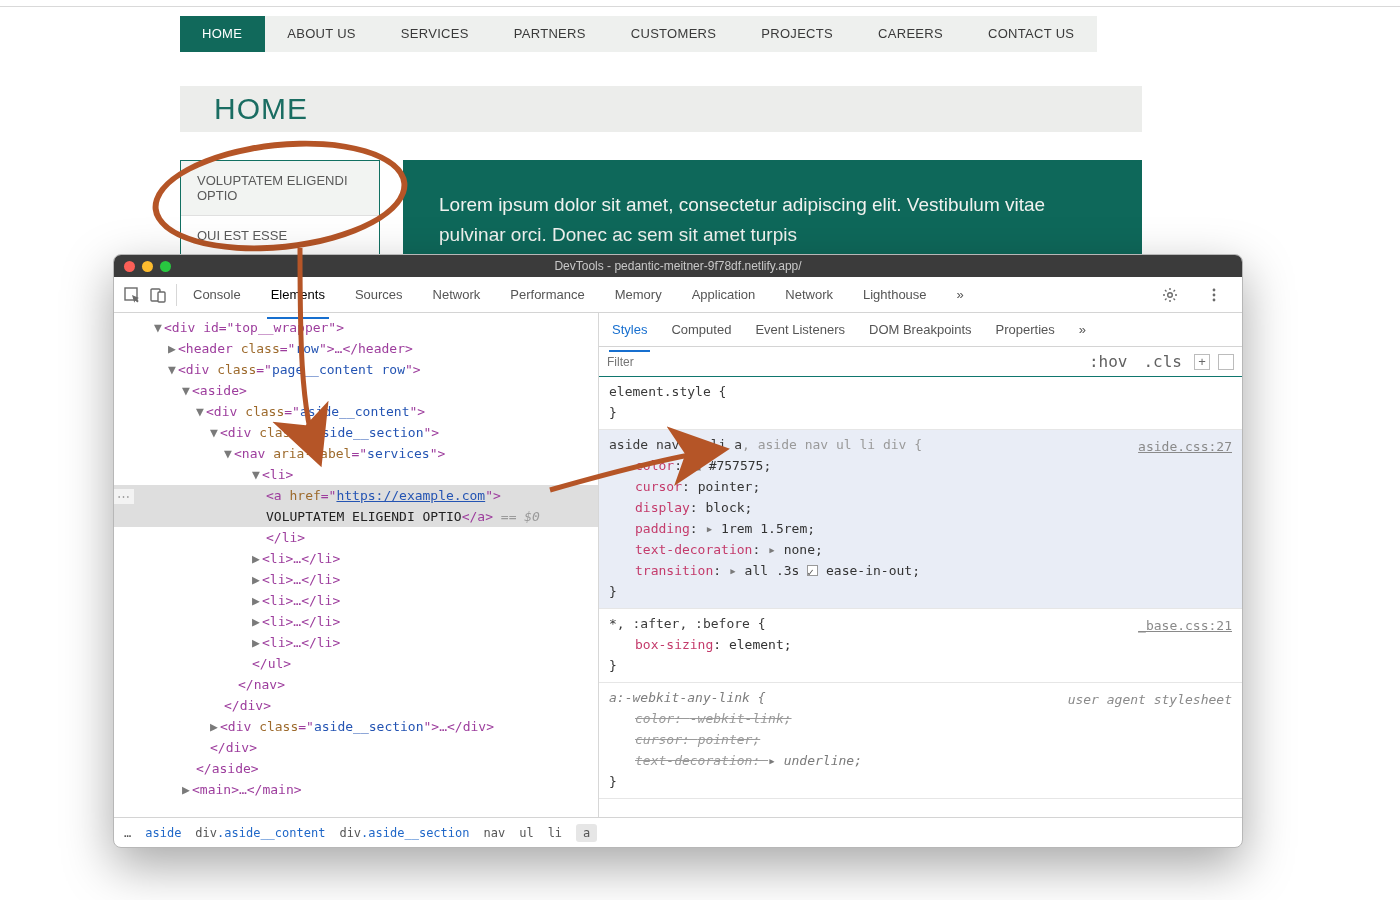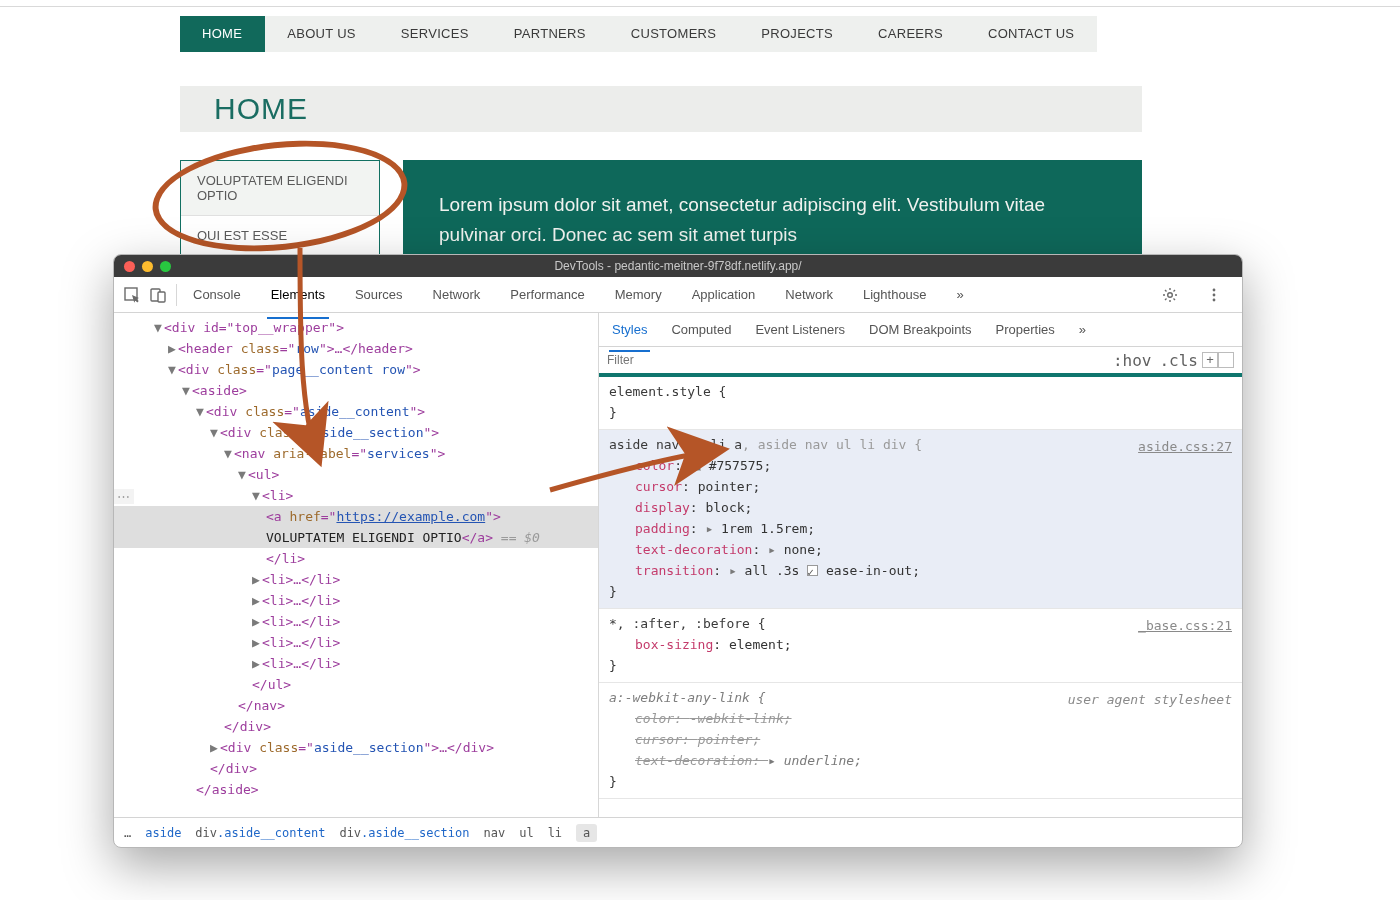--- a/index.html
+++ b/index.html
@@ -129,21 +129,21 @@
   .ellipsis-left {
     position:absolute; left:-1px; top:176px; color:#8a8a8a; background:#f3f3f3; padding:0 4px;
   }
 
   
   .sub-tabs { height:34px; border-bottom:1px solid #d4d4d4; display:flex; align-items:center; padding:0 12px; gap:22px;}
   .sub-tab { color:#555; cursor:pointer; font-size:13px; padding:7px 1px; position:relative;}
   .sub-tab.active { color:#176fcf; }
   .sub-tab.active::after{content:"";position:absolute;left:-2px;right:-2px;bottom:-8px;height:2px;background:#176fcf;}
 
-  .filterbar { height:30px; border-bottom:4px solid #0f766e; display:flex; align-items:center; padding:0 8px; gap:0;}
+  .filterbar { height:30px; border-bottom:1px solid #0f766e; display:flex; align-items:center; padding:0 8px; gap:8px;}
   .filterbar input { border:0; flex:1; font-size:12px; outline:none; color:#555;}
   .filterbar .fbtn { color:#616161; font-size:16px; font-family:ui-monospace,Menlo,monospace; padding:2px 4px;}
   .filterbar .plus { width:16px; height:16px; border:1px solid #bcbcbc; text-align:center; line-height:13px; color:#676767; font-size:13px;}
   .filterbar .panelbtn { width:16px; height:16px; border:1px solid #bcbcbc; }
 
   .rules {
     font-family: ui-monospace, Menlo, Consolas, monospace;
     font-size:13px; line-height:21px;
     overflow:auto;
   }
@@ -259,36 +259,36 @@
 
     <div class="panel-left">
       <div class="dom">
 <div class="ln" style="padding-left:40px"><span class="twisty">▼</span><span class="t-p">&lt;div id="top__wrapper"&gt;</span></div>
 <div class="ln" style="padding-left:54px"><span class="twisty">▶</span><span class="t-p">&lt;header </span><span class="t-attr">class</span><span class="t-p">="</span><span class="t-val">row</span><span class="t-p">"</span><span class="t-p">&gt;…&lt;/header&gt;</span></div>
 <div class="ln" style="padding-left:54px"><span class="twisty">▼</span><span class="t-p">&lt;div </span><span class="t-attr">class</span><span class="t-p">="</span><span class="t-val">page__content row</span><span class="t-p">"</span><span class="t-p">&gt;</span></div>
 <div class="ln" style="padding-left:68px"><span class="twisty">▼</span><span class="t-p">&lt;aside&gt;</span></div>
 <div class="ln" style="padding-left:82px"><span class="twisty">▼</span><span class="t-p">&lt;div </span><span class="t-attr">class</span><span class="t-p">="</span><span class="t-val">aside__content</span><span class="t-p">"</span><span class="t-p">&gt;</span></div>
 <div class="ln" style="padding-left:96px"><span class="twisty">▼</span><span class="t-p">&lt;div </span><span class="t-attr">class</span><span class="t-p">="</span><span class="t-val">aside__section</span><span class="t-p">"</span><span class="t-p">&gt;</span></div>
 <div class="ln" style="padding-left:110px"><span class="twisty">▼</span><span class="t-p">&lt;nav </span><span class="t-attr">aria-label</span><span class="t-p">="</span><span class="t-val">services</span><span class="t-p">"</span><span class="t-p">&gt;</span></div>
-<div class="ln" style="padding-left:124px"><span class="twisty">▼</span><span class="t-p">&lt;ul&gt;</span></div>
 <div class="ln" style="padding-left:138px"><span class="twisty">▼</span><span class="t-p">&lt;li&gt;</span></div>
 <div class="ln selected" style="padding-left:152px"><span class="t-p">&lt;a </span><span class="t-attr">href</span><span class="t-p">="</span><span class="t-link">https://example.com</span><span class="t-p">"</span><span class="t-p">&gt;</span></div>
 <div class="ln selected" style="padding-left:152px"><span class="t-text">VOLUPTATEM ELIGENDI OPTIO</span><span class="t-p">&lt;/a&gt;</span><span class="t-gray"> == $0</span></div>
 <div class="ln" style="padding-left:152px"><span class="t-p">&lt;/li&gt;</span></div>
 <div class="ln" style="padding-left:138px"><span class="twisty">▶</span><span class="t-p">&lt;li&gt;…&lt;/li&gt;</span></div>
 <div class="ln" style="padding-left:138px"><span class="twisty">▶</span><span class="t-p">&lt;li&gt;…&lt;/li&gt;</span></div>
 <div class="ln" style="padding-left:138px"><span class="twisty">▶</span><span class="t-p">&lt;li&gt;…&lt;/li&gt;</span></div>
 <div class="ln" style="padding-left:138px"><span class="twisty">▶</span><span class="t-p">&lt;li&gt;…&lt;/li&gt;</span></div>
 <div class="ln" style="padding-left:138px"><span class="twisty">▶</span><span class="t-p">&lt;li&gt;…&lt;/li&gt;</span></div>
 <div class="ln" style="padding-left:138px"><span class="t-p">&lt;/ul&gt;</span></div>
 <div class="ln" style="padding-left:124px"><span class="t-p">&lt;/nav&gt;</span></div>
 <div class="ln" style="padding-left:110px"><span class="t-p">&lt;/div&gt;</span></div>
 <div class="ln" style="padding-left:96px"><span class="twisty">▶</span><span class="t-p">&lt;div </span><span class="t-attr">class</span><span class="t-p">="</span><span class="t-val">aside__section</span><span class="t-p">"</span><span class="t-p">&gt;…&lt;/div&gt;</span></div>
 <div class="ln" style="padding-left:96px"><span class="t-p">&lt;/div&gt;</span></div>
 <div class="ln" style="padding-left:82px"><span class="t-p">&lt;/aside&gt;</span></div>
+<div class="ln" style="padding-left:68px"><span class="twisty">▶</span><span class="t-p">&lt;main&gt;…&lt;/main&gt;</span></div>
 
       </div>
       <div class="ellipsis-left">⋯</div>
     </div>
 
     <div class="panel-right">
       <div class="sub-tabs">
         <div class="sub-tab active">Styles</div>
         <div class="sub-tab">Computed</div>
         <div class="sub-tab">Event Listeners</div>

